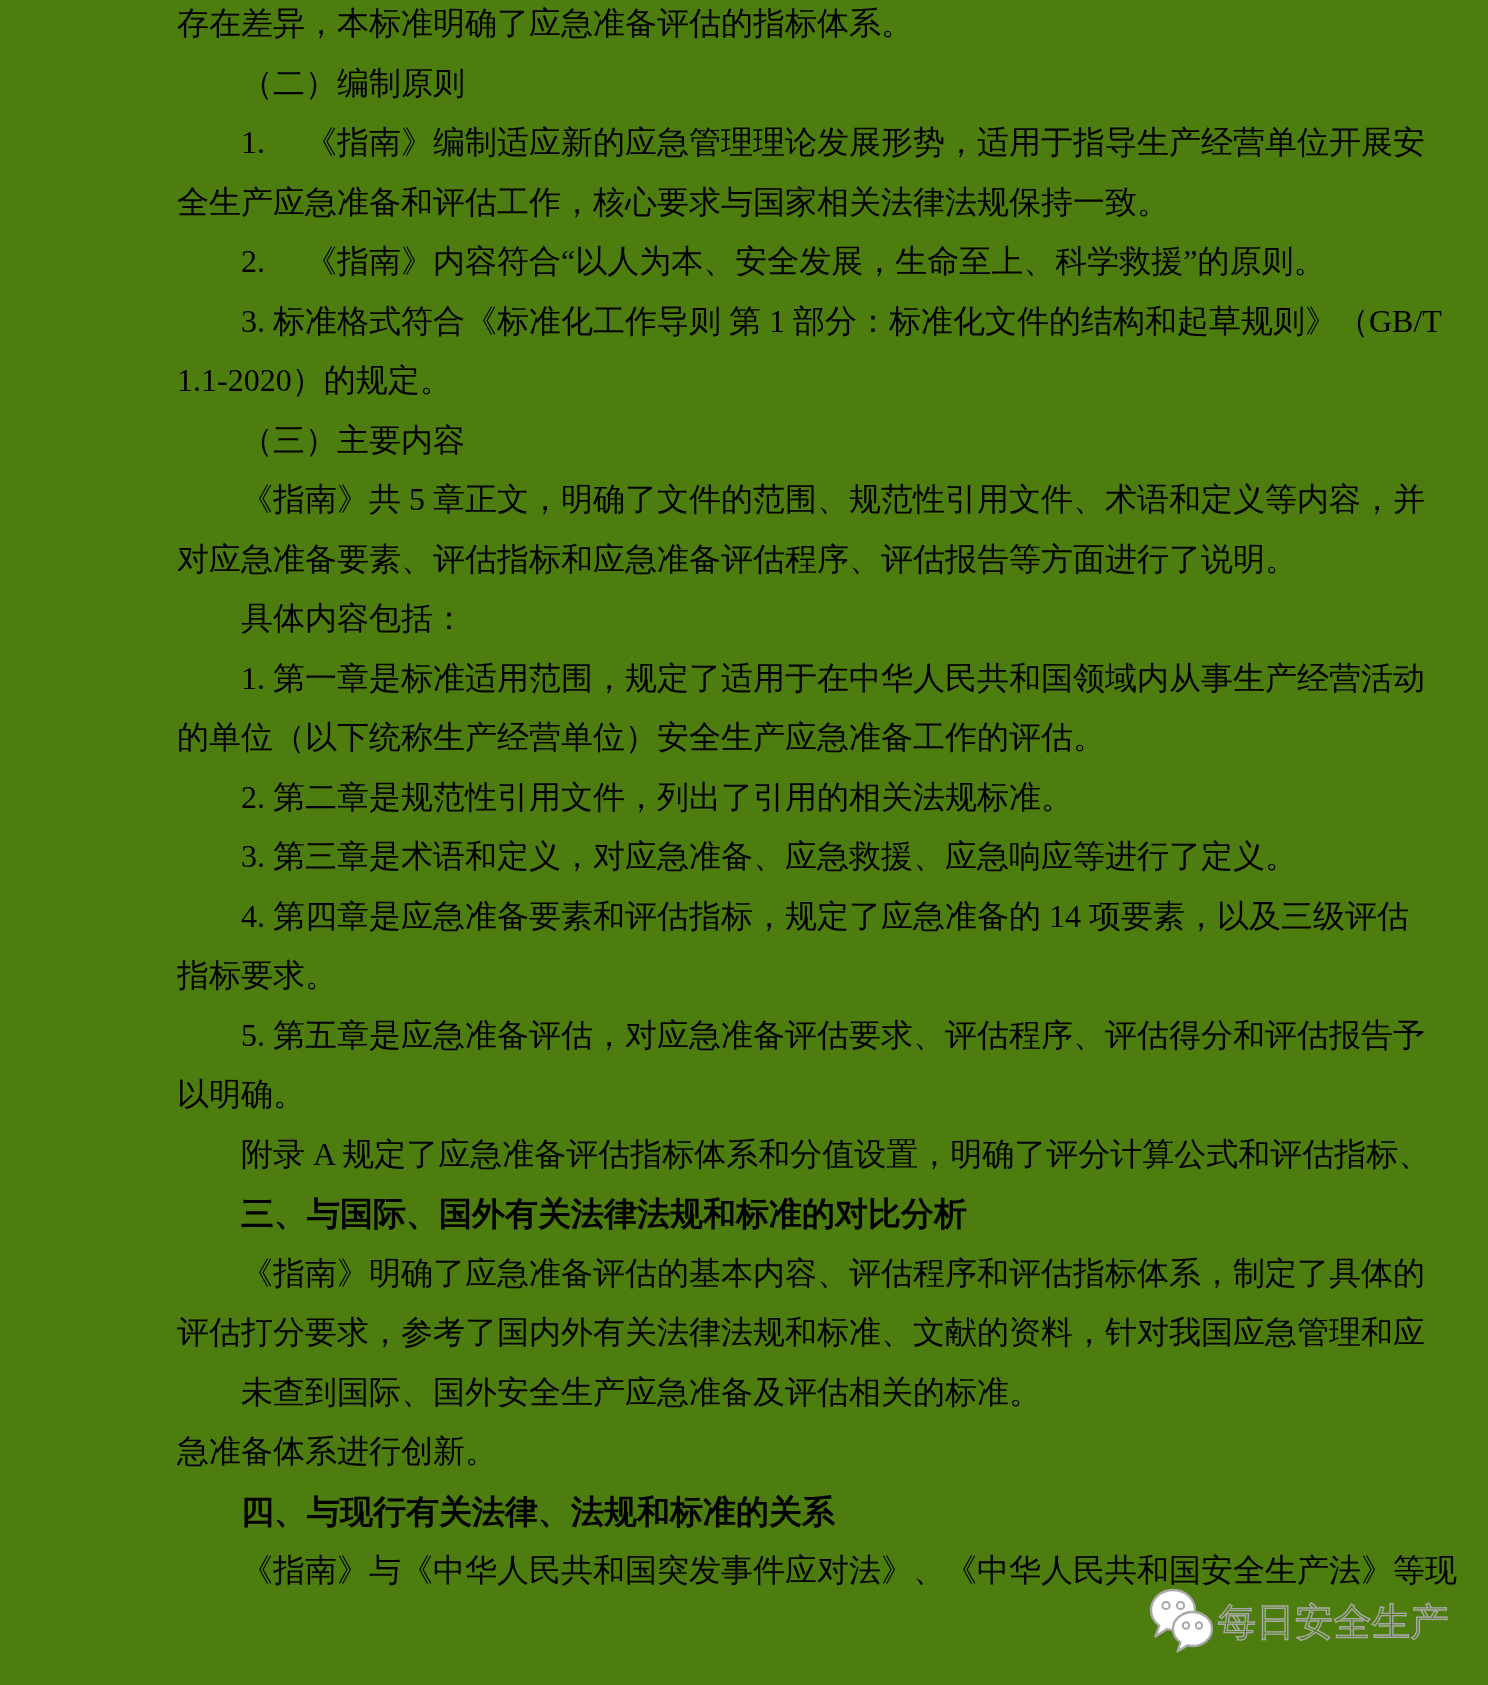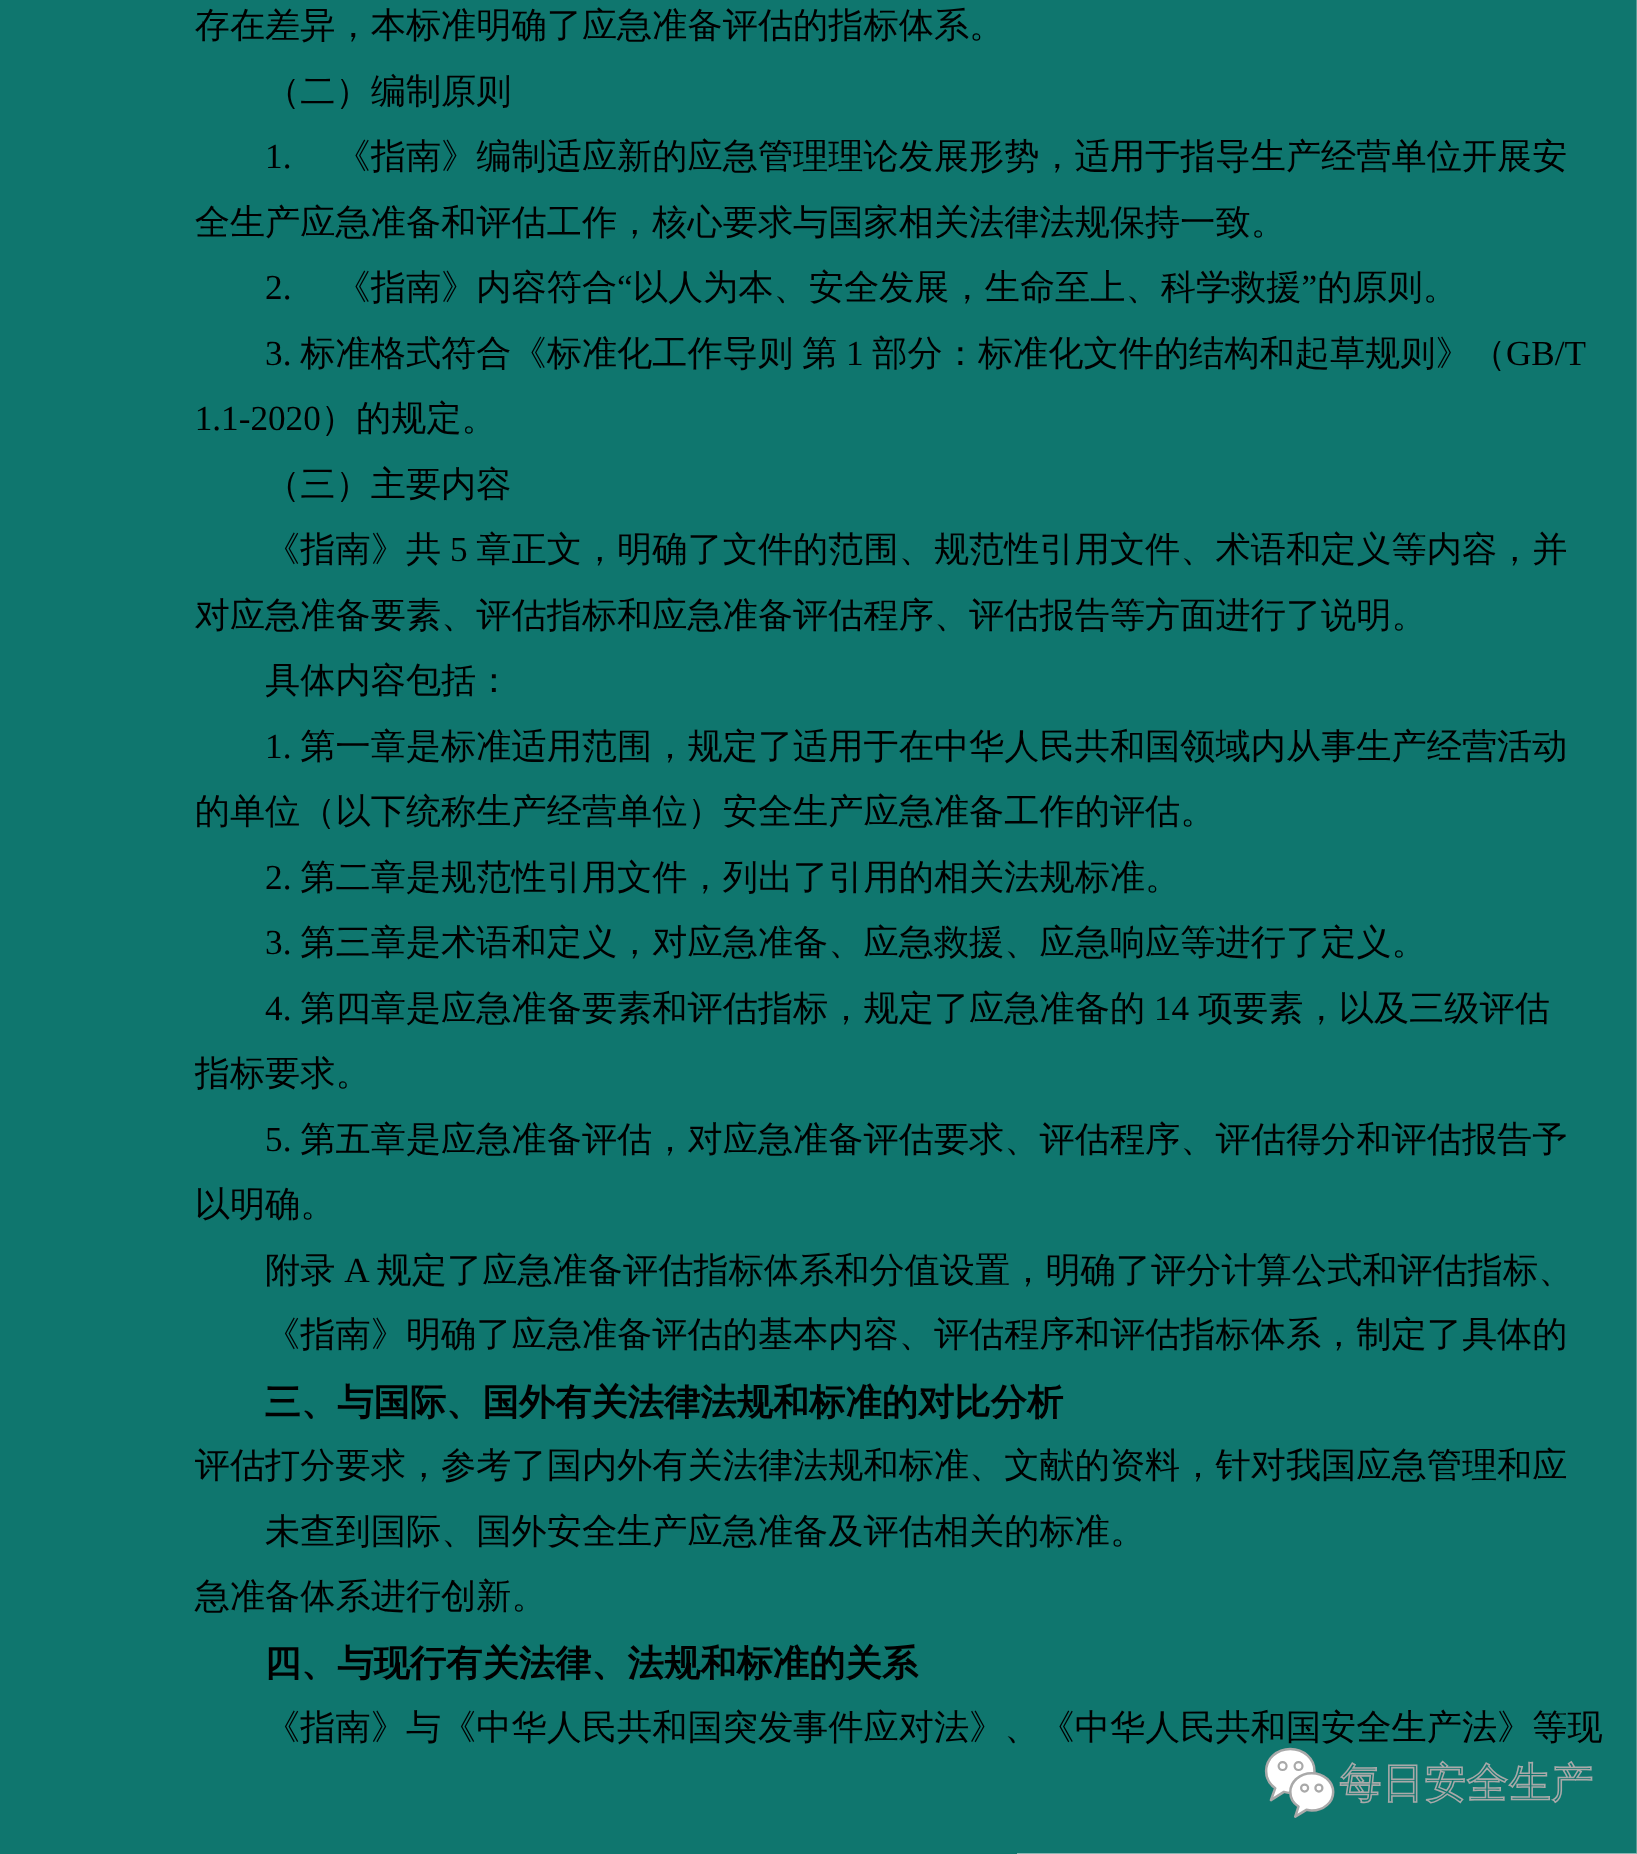--- a/index.html
+++ b/index.html
@@ -1,19 +1,19 @@
 <!DOCTYPE html>
 <html><head>
 <meta charset="utf-8">
 <style>
   html,body{margin:0;padding:0;background:#e9e9e9;}
   .page{
     position:relative;
     width:1488px;height:1685px;
-    background:#0f766e;
+    background:#4d7c0f;
     overflow:hidden;
     font-family:"Liberation Serif","DejaVu Serif",serif;
     color:#000000;
   }
   .content{
     position:absolute;
     left:177px;top:-6px;
   }
   .ln{
     font-size:32px;
@@ -64,22 +64,22 @@
     <div class="ln ind">具体内容包括：</div>
     <div class="ln ind">1. 第一章是标准适用范围，规定了适用于在中华人民共和国领域内从事生产经营活动</div>
     <div class="ln cont">的单位（以下统称生产经营单位）安全生产应急准备工作的评估。</div>
     <div class="ln ind">2. 第二章是规范性引用文件，列出了引用的相关法规标准。</div>
     <div class="ln ind">3. 第三章是术语和定义，对应急准备、应急救援、应急响应等进行了定义。</div>
     <div class="ln ind">4. 第四章是应急准备要素和评估指标，规定了应急准备的 14 项要素，以及三级评估</div>
     <div class="ln cont">指标要求。</div>
     <div class="ln ind">5. 第五章是应急准备评估，对应急准备评估要求、评估程序、评估得分和评估报告予</div>
     <div class="ln cont">以明确。</div>
     <div class="ln ind">附录 A 规定了应急准备评估指标体系和分值设置，明确了评分计算公式和评估指标、</div>
+    <div class="ln ind heading">三、与国际、国外有关法律法规和标准的对比分析</div>
     <div class="ln ind">《指南》明确了应急准备评估的基本内容、评估程序和评估指标体系，制定了具体的</div>
-    <div class="ln ind heading">三、与国际、国外有关法律法规和标准的对比分析</div>
     <div class="ln cont">评估打分要求，参考了国内外有关法律法规和标准、文献的资料，针对我国应急管理和应</div>
     <div class="ln ind">未查到国际、国外安全生产应急准备及评估相关的标准。</div>
     <div class="ln cont">急准备体系进行创新。</div>
     <div class="ln ind heading">四、与现行有关法律、法规和标准的关系</div>
     <div class="ln ind">《指南》与《中华人民共和国突发事件应对法》、《中华人民共和国安全生产法》等现</div>
   </div>
 
   <div class="watermark">
     <svg class="wm-icon" width="68" height="68" viewBox="0 0 68 68">
       <g stroke="#a9a9a9" stroke-width="2.3" fill="#ffffff" stroke-linejoin="round">

